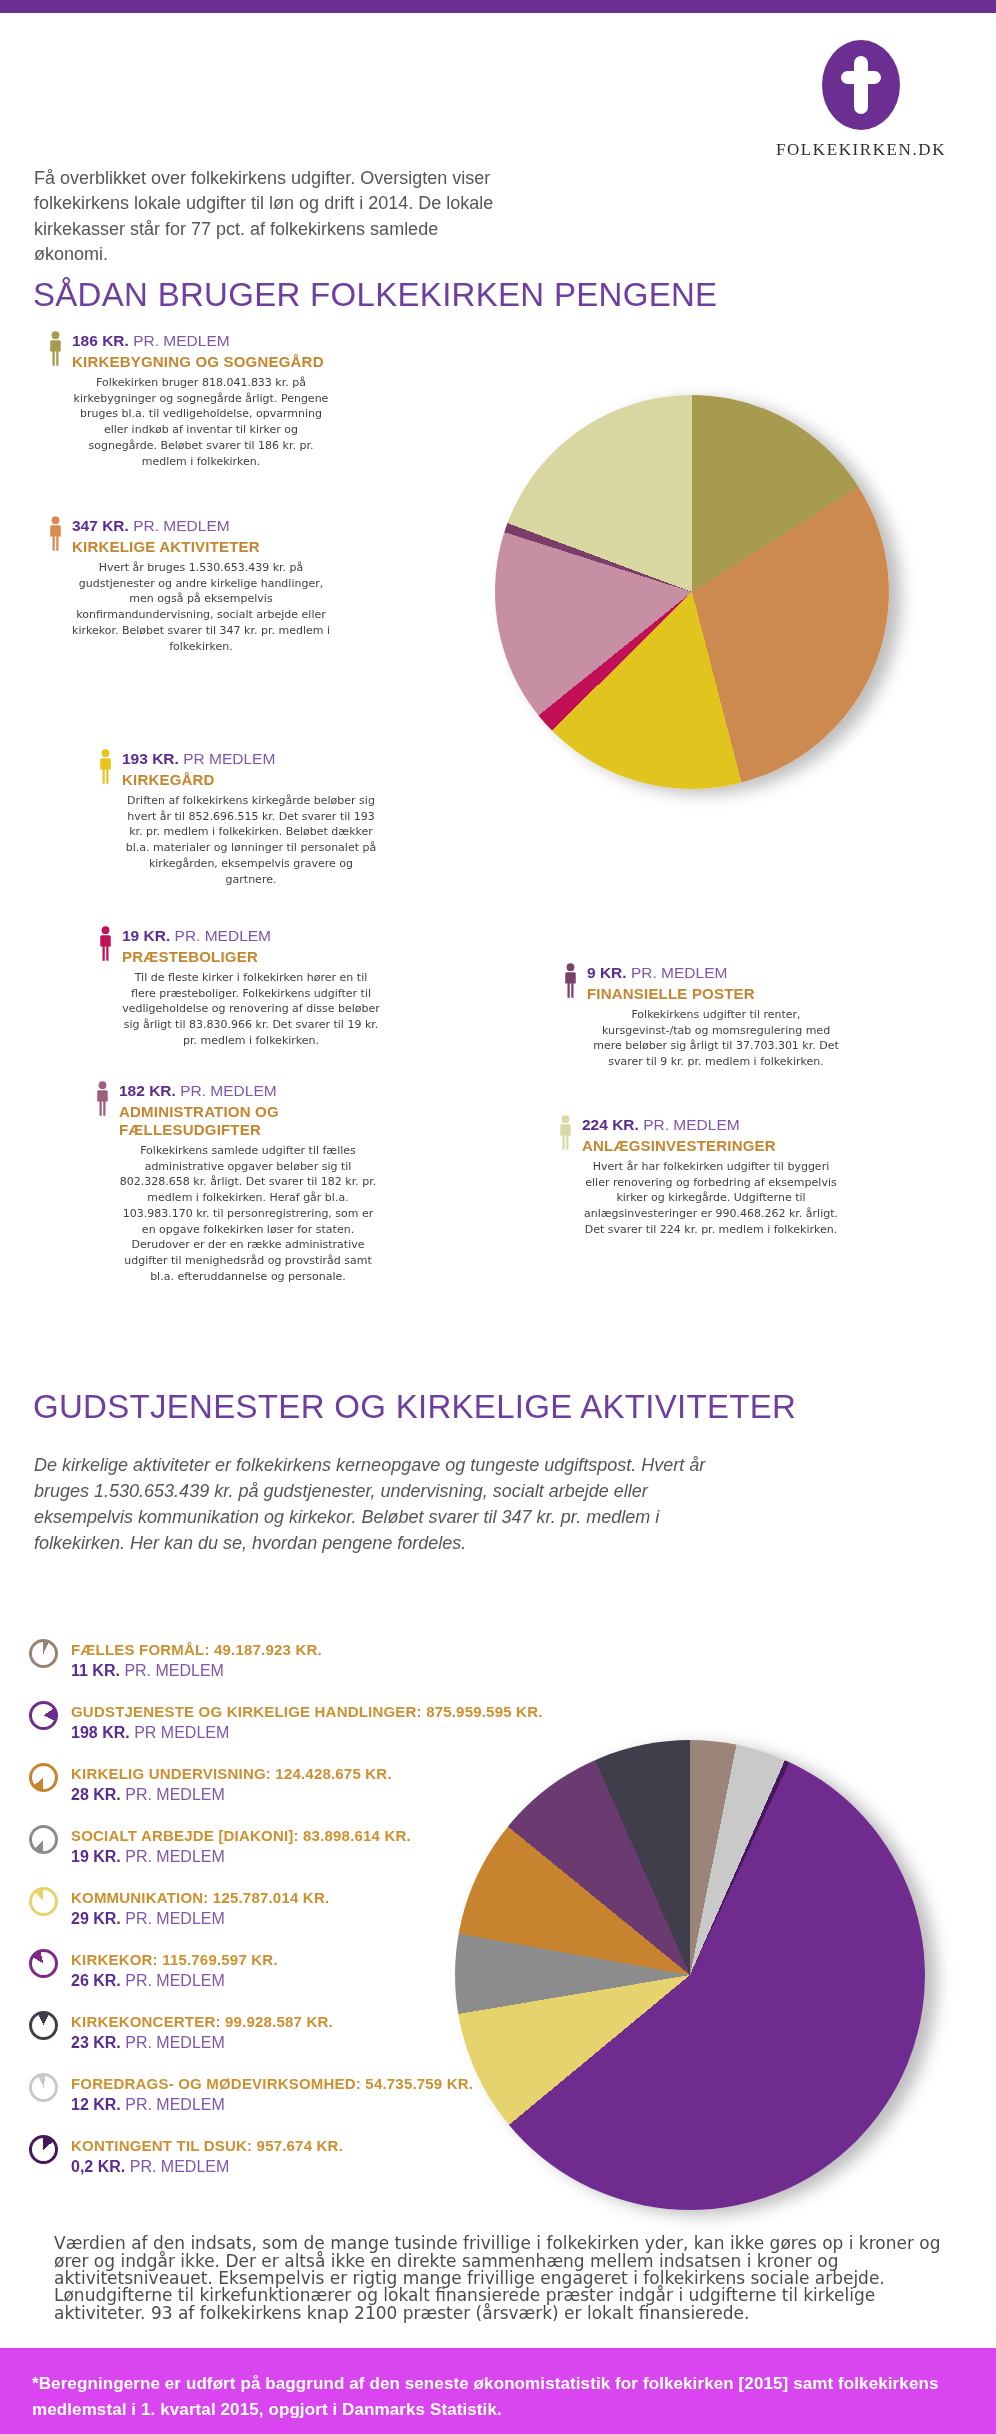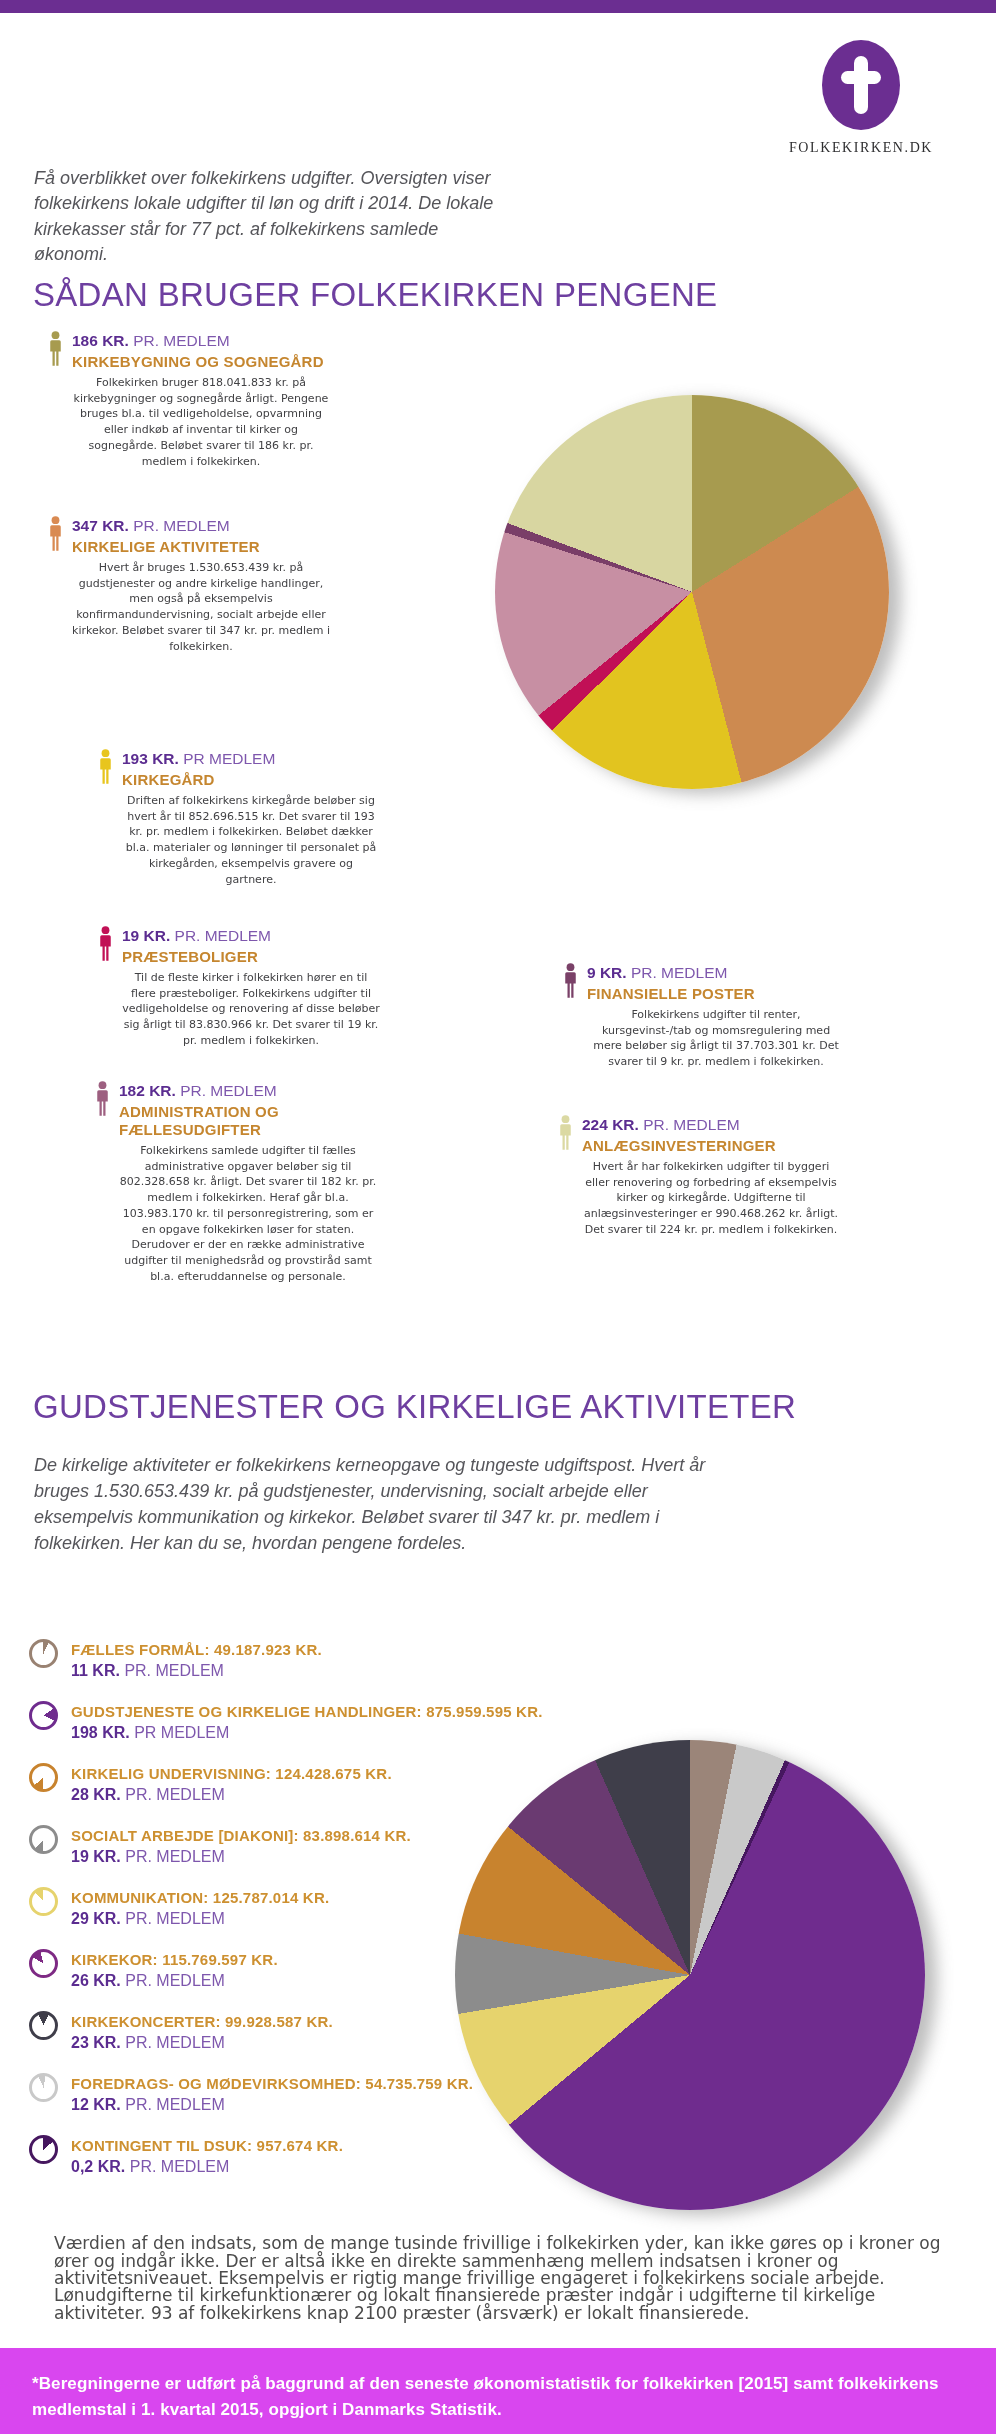--- a/index.html
+++ b/index.html
@@ -4,23 +4,23 @@
 <style>
   * { box-sizing: border-box; margin: 0; padding: 0; }
   body { background:#e9e9e9; font-family:"Liberation Sans", sans-serif; }
   .page { position:relative; width:996px; height:2434px; background:#ffffff; margin:0 auto; overflow:hidden; }
 
   .topbar { position:absolute; left:0; top:0; width:996px; height:13px; background:#6b2e91; }
 
   .logo { position:absolute; left:822px; top:40px; width:78px; height:90px; background:#6b2e91; border-radius:50%; }
   .logo svg { position:absolute; left:0; top:0; }
   .brand { position:absolute; left:761px; top:140px; width:200px; text-align:center;
-           font-family:"Liberation Serif", serif; font-size:14px; letter-spacing:1.6px; color:#2e2e30; }
-
-  .intro { position:absolute; left:34px; top:166px; width:478px; font-size:18px; font-style:italic;
+           font-family:"Liberation Serif", serif; font-size:17px; letter-spacing:1.6px; color:#2e2e30; }
+
+  .intro { position:absolute; left:34px; top:166px; width:478px; font-size:18px; 
            color:#55555a; line-height:25.3px; }
   .h1 { position:absolute; left:33px; top:276px; font-size:33px; font-weight:400; letter-spacing:0.3px; color:#6e3fa0; }
 
   .s1-item { position:absolute; display:flex; gap:9px; }
   .s1-i0 { left:48px;  top:331px; }
   .s1-i1 { left:48px;  top:516px; }
   .s1-i2 { left:98px;  top:749px; }
   .s1-i3 { left:98px;  top:926px; }
   .s1-i4 { left:95px;  top:1081px; }
   .s1-i5 { left:563px; top:963px; }

